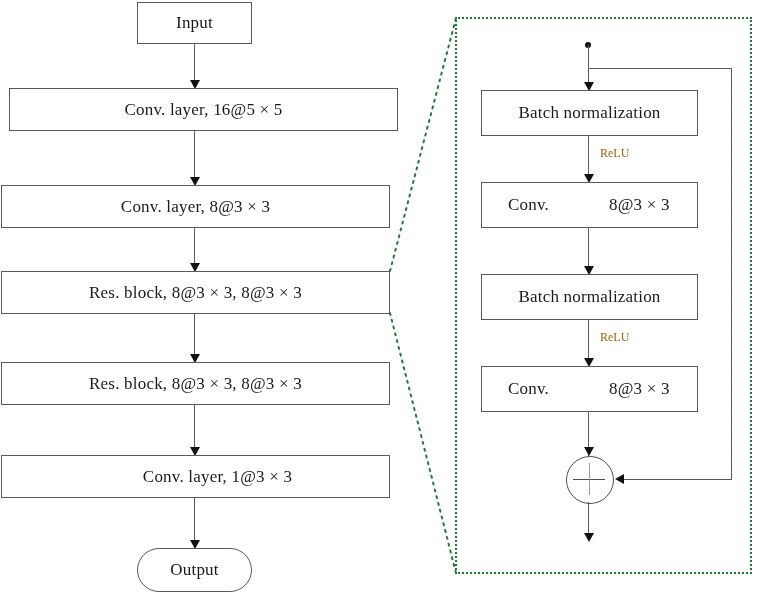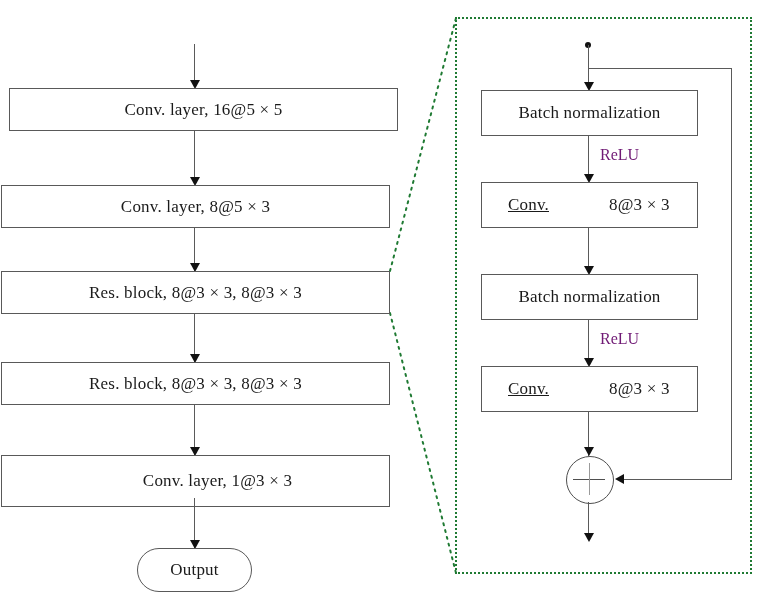--- a/index.html
+++ b/index.html
@@ -26,21 +26,20 @@
     color: #1a1a1a;
     font-size: 17px;
     letter-spacing: 0.2px;
     white-space: nowrap;
   }
   .box.split {
     justify-content: flex-start;
   }
   .box .seg-left {
     padding-left: 26px;
-    text-decoration: underline;
   }
   .box .seg-right {
     padding-left: 60px;
   }
   .vline {
     position: absolute;
     width: 1px;
     background: #5a5a5a;
   }
   .hline {
@@ -94,22 +93,22 @@
     background: #9a9a9a;
   }
   .dotted-rect {
     position: absolute;
     box-sizing: border-box;
     border: 2px dotted #1f7a33;
     background: transparent;
   }
   .edge-label {
     position: absolute;
-    font-size: 16px;
-    color: #701a75;
+    font-size: 12px;
+    color: #a16207;
     white-space: nowrap;
   }
   svg.connectors {
     position: absolute;
     left: 0;
     top: 0;
     width: 757px;
     height: 596px;
     pointer-events: none;
   }
@@ -119,53 +118,56 @@
 
 <div id="canvas">
 
   <svg class="connectors">
     <line x1="390" y1="271" x2="456" y2="18" stroke="#1f7a33" stroke-width="2" stroke-dasharray="2 5" stroke-linecap="round"></line>
     <line x1="390" y1="313" x2="456" y2="573" stroke="#1f7a33" stroke-width="2" stroke-dasharray="2 5" stroke-linecap="round"></line>
   </svg>
 
   <div class="dotted-rect" style="left:455px; top:17px; width:297px; height:557px;"></div>
 
+  <div class="box" style="left:137px; top:2px; width:115px; height:42px;">
+    <span>Input</span>
+  </div>
 
   <div class="vline" style="left:194px; top:44px; height:40px;"></div>
   <div class="arrowhead" style="left:190px; top:80px;"></div>
 
   <div class="box" style="left:1px; top:88px; width:389px; height:43px;margin-left:8px;">
     <span>Conv. layer, 16@5 × 5</span>
   </div>
 
   <div class="vline" style="left:194px; top:131px; height:50px;"></div>
   <div class="arrowhead" style="left:190px; top:177px;"></div>
 
   <div class="box" style="left:1px; top:185px; width:389px; height:43px;">
-    <span>Conv. layer, 8@5 × 3</span>
+    <span>Conv. layer, 8@3 × 3</span>
   </div>
 
   <div class="vline" style="left:194px; top:228px; height:48px;"></div>
   <div class="arrowhead" style="left:190px; top:263px;"></div>
 
   <div class="box" style="left:1px; top:271px; width:389px; height:43px;">
     <span>Res. block, 8@3 × 3, 8@3 × 3</span>
   </div>
 
   <div class="vline" style="left:194px; top:314px; height:48px;"></div>
   <div class="arrowhead" style="left:190px; top:354px;"></div>
 
   <div class="box" style="left:1px; top:362px; width:389px; height:43px;">
     <span>Res. block, 8@3 × 3, 8@3 × 3</span>
   </div>
 
   <div class="vline" style="left:194px; top:405px; height:50px;"></div>
   <div class="arrowhead" style="left:190px; top:447px;"></div>
 
-  <div class="box" style="left:1px; top:455px; width:389px; height:52px;padding-left:44px;">
+  <div class="box" style="left:1px; top:455px; width:389px; height:43px;padding-left:44px;">
     <span>Conv. layer, 1@3 × 3</span>
   </div>
 
   <div class="vline" style="left:194px; top:498px; height:50px;"></div>
   <div class="arrowhead" style="left:190px; top:540px;"></div>
 
   <div class="box" style="left:137px; top:548px; width:115px; height:44px;border-radius:22px;">
     <span>Output</span>
   </div>
 

